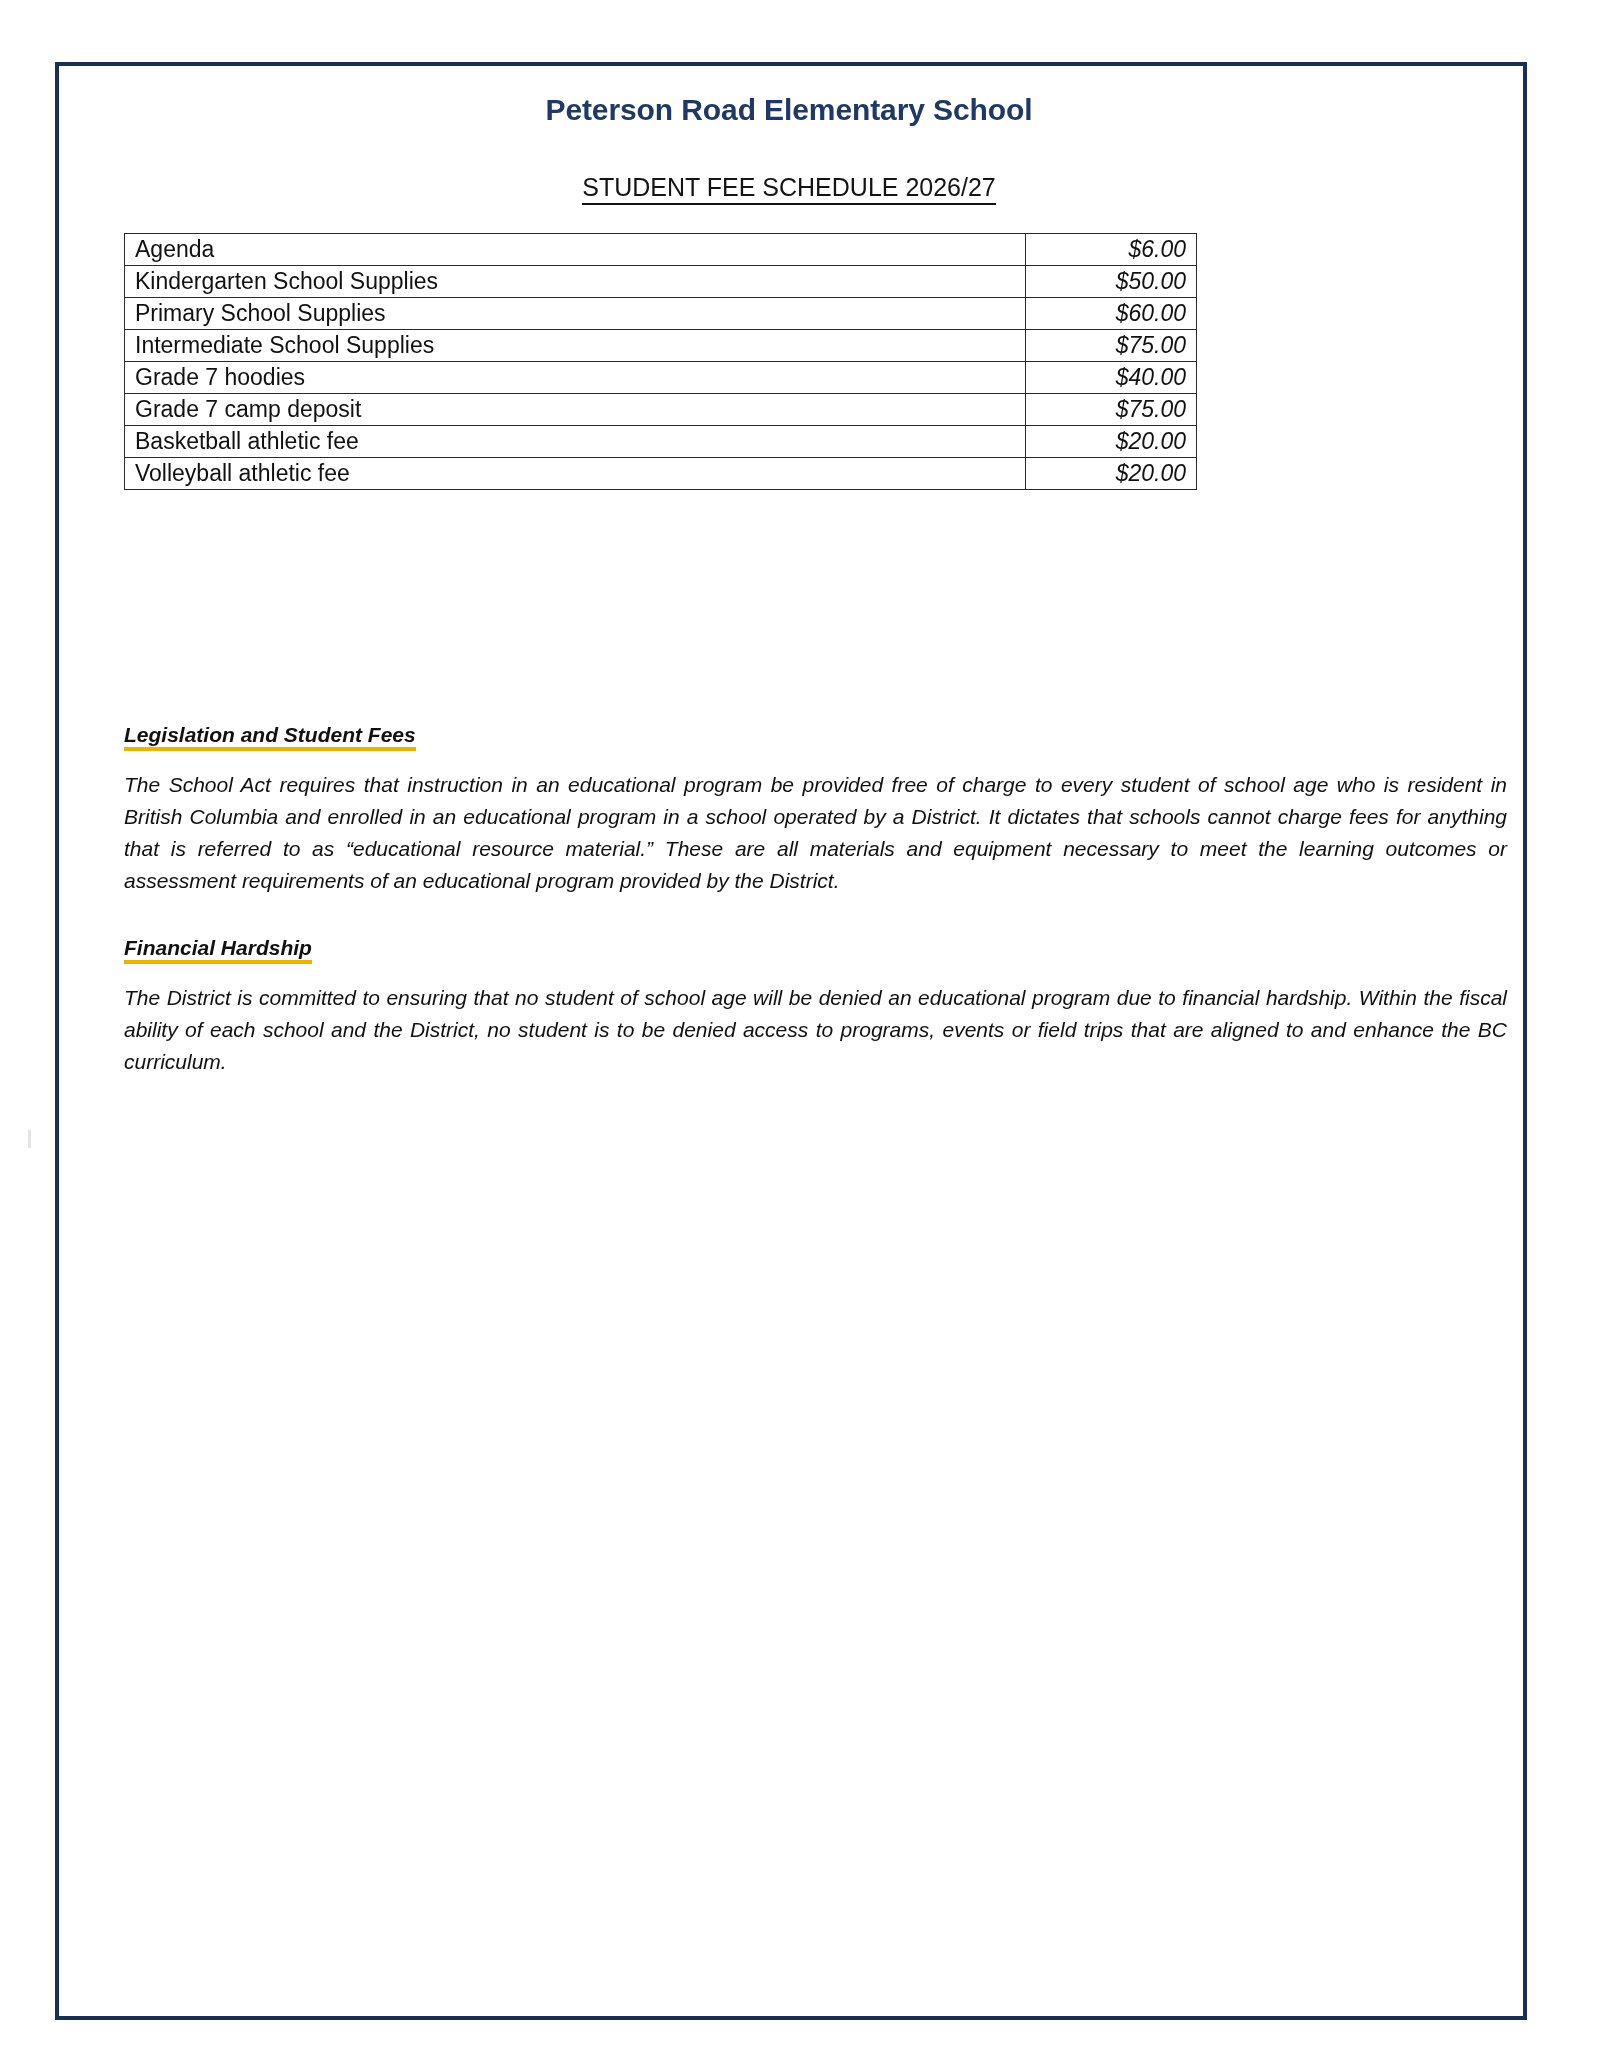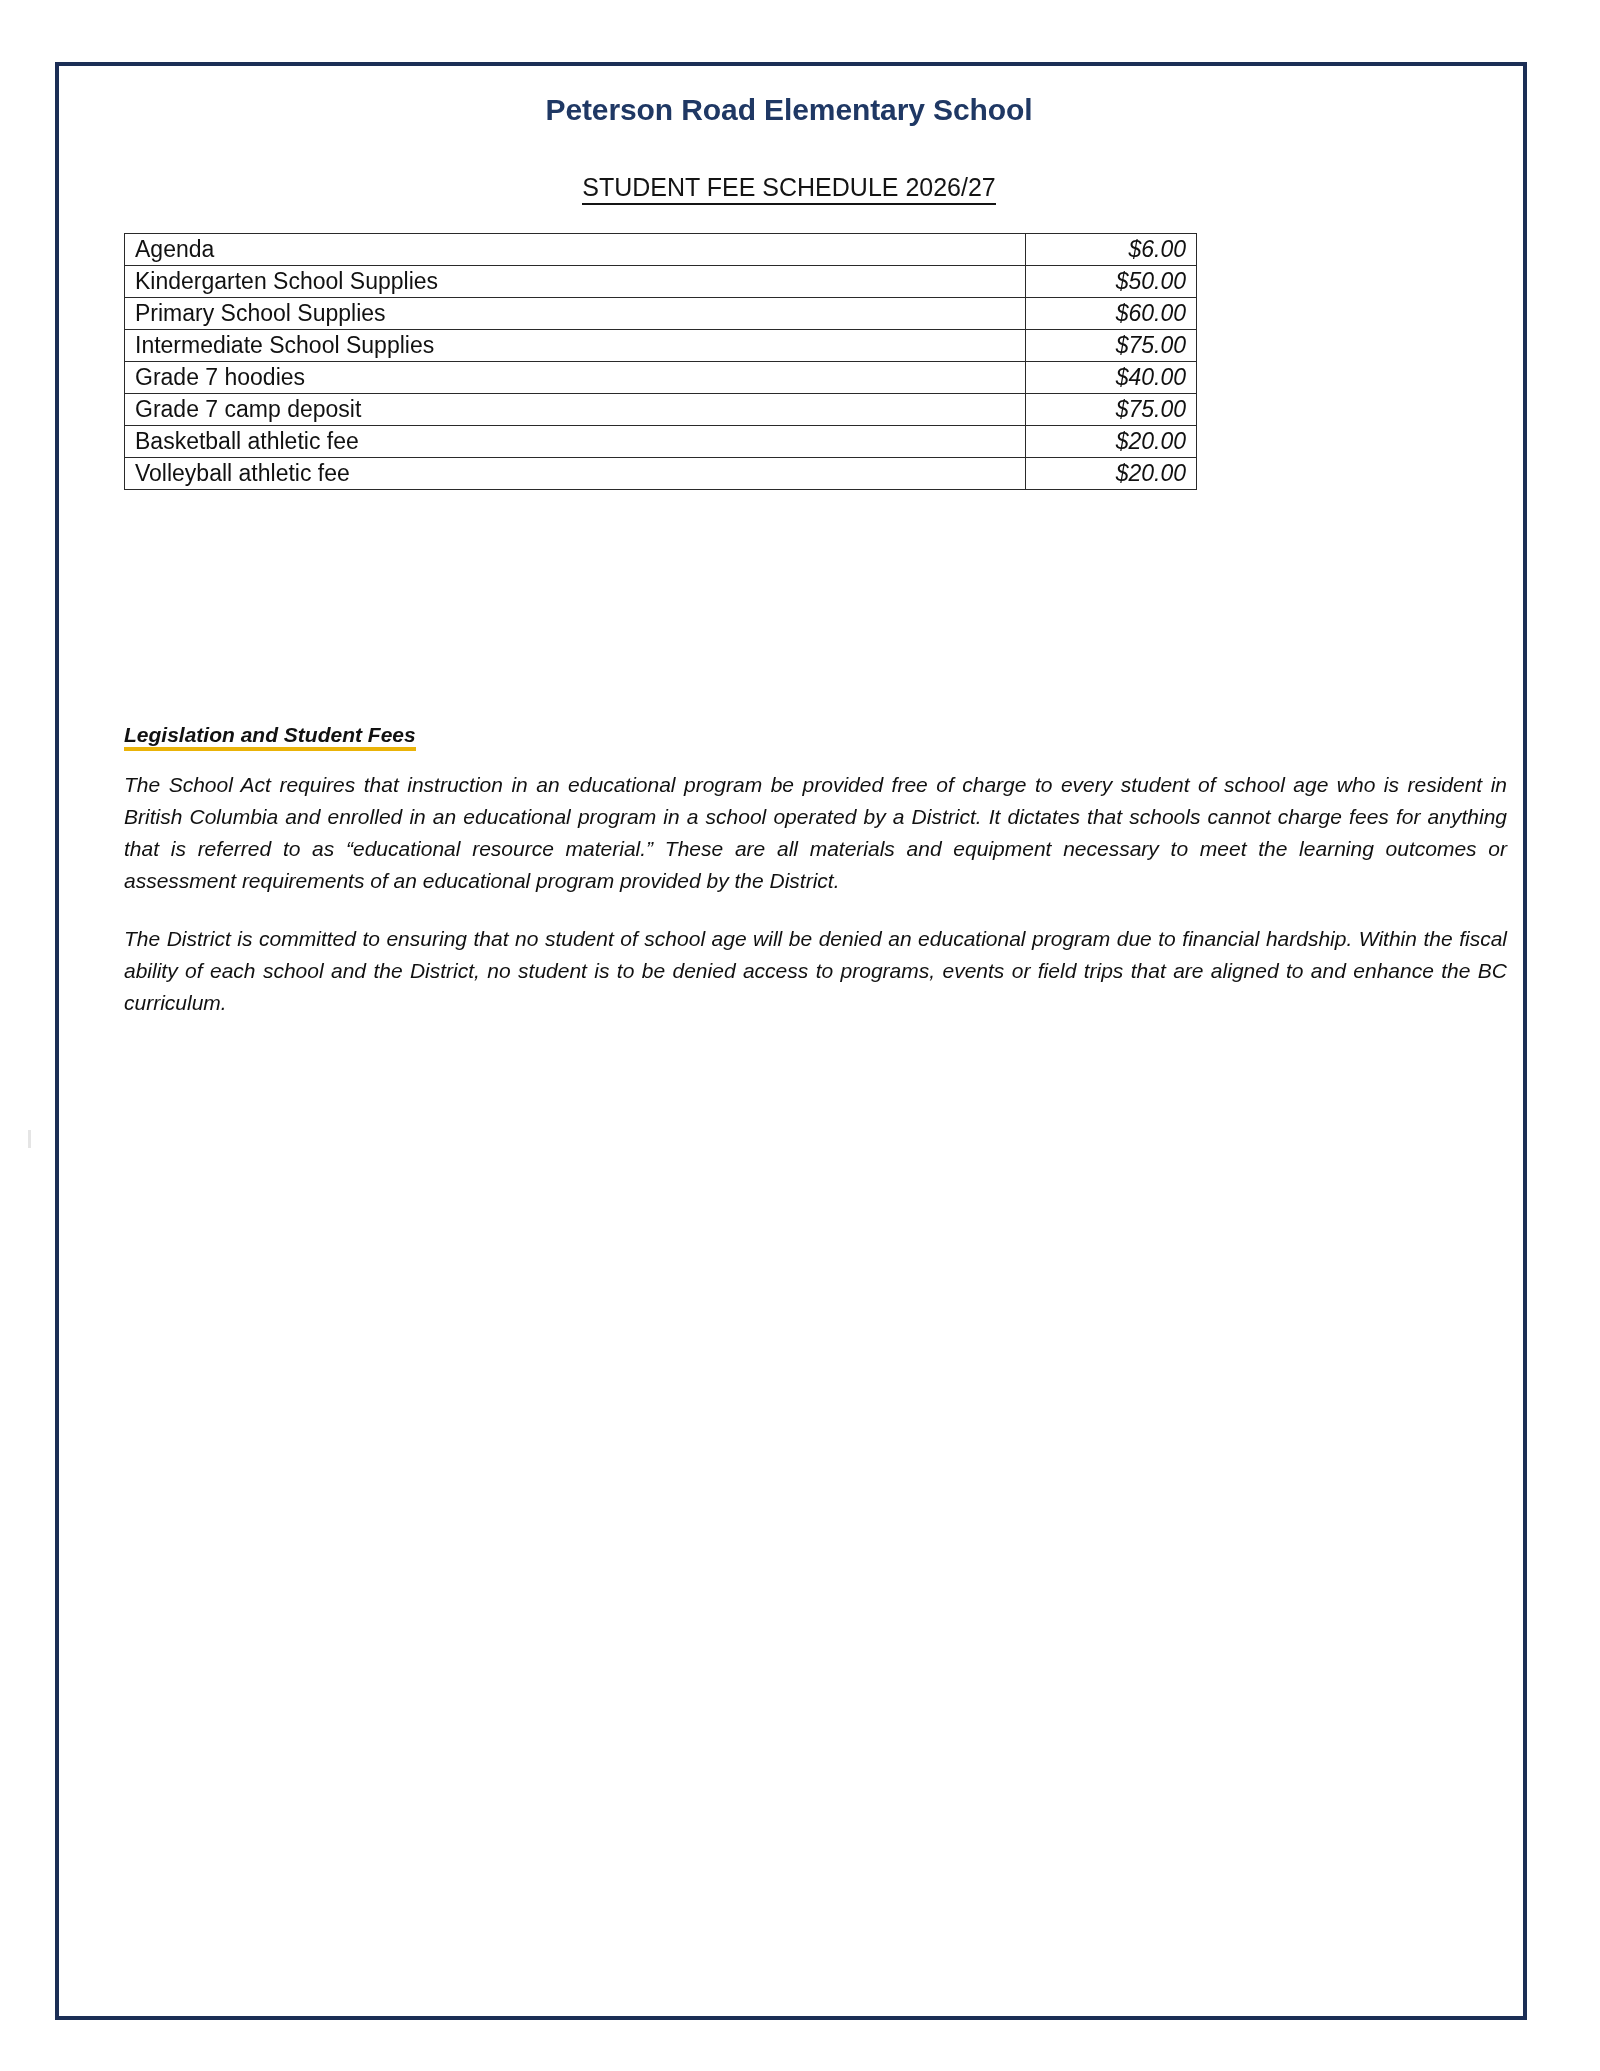--- a/index.html
+++ b/index.html
@@ -195,19 +195,20 @@
       </table>
     </div>
 
     <div id="body-block">
 
       <div class="sec-heading"><span>Legislation and Student Fees</span></div>
 
       <p class="body-par">The School Act requires that instruction in an educational program be provided free of charge to every student of school age who is resident in British Columbia and enrolled in an educational program in a school operated by a District. It dictates that schools cannot charge fees for anything that is referred to as “educational resource material.” These are all materials and equipment necessary to meet the learning outcomes or assessment requirements of an educational program provided by the District.</p>
 
 
+      <div class="sec-heading second"><span>Financial Hardship</span></div>
 
       <p class="body-par last">The District is committed to ensuring that no student of school age will be denied an educational program due to financial hardship. Within the fiscal ability of each school and the District, no student is to be denied access to programs, events or field trips that are aligned to and enhance the BC curriculum.</p>
 
     </div>
 
   </div>
 </div>
 
 </body></html>

